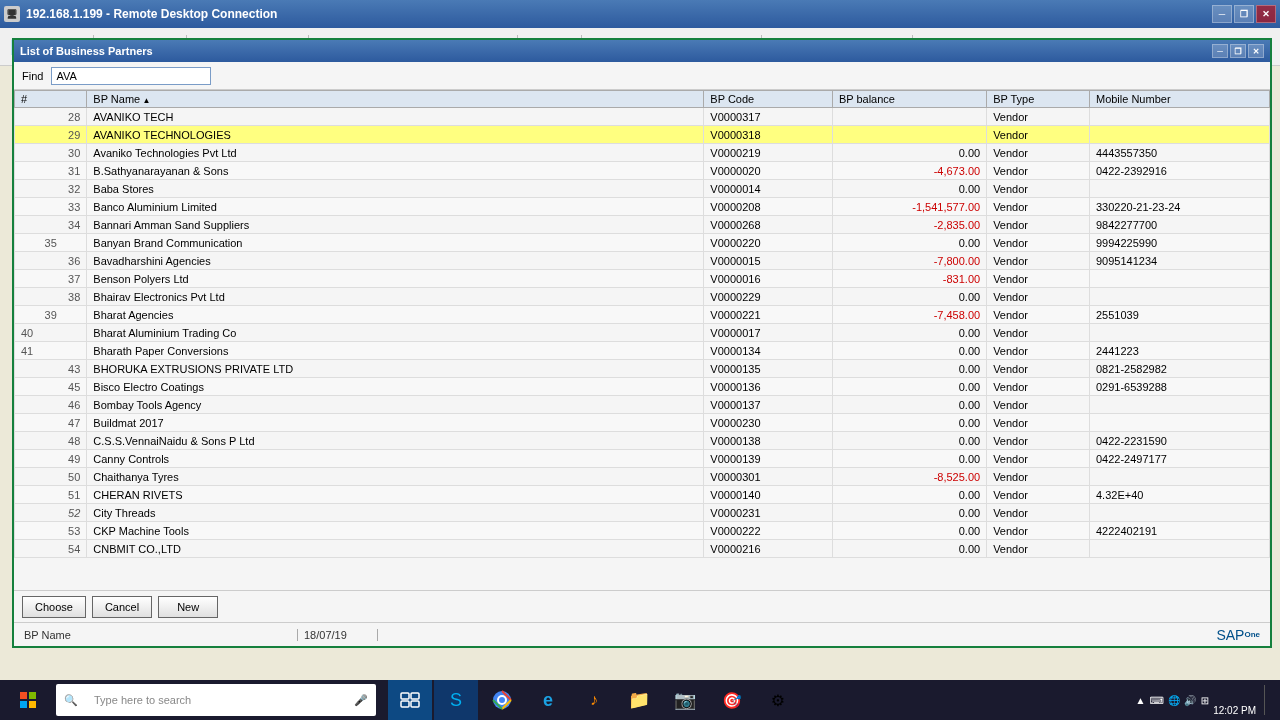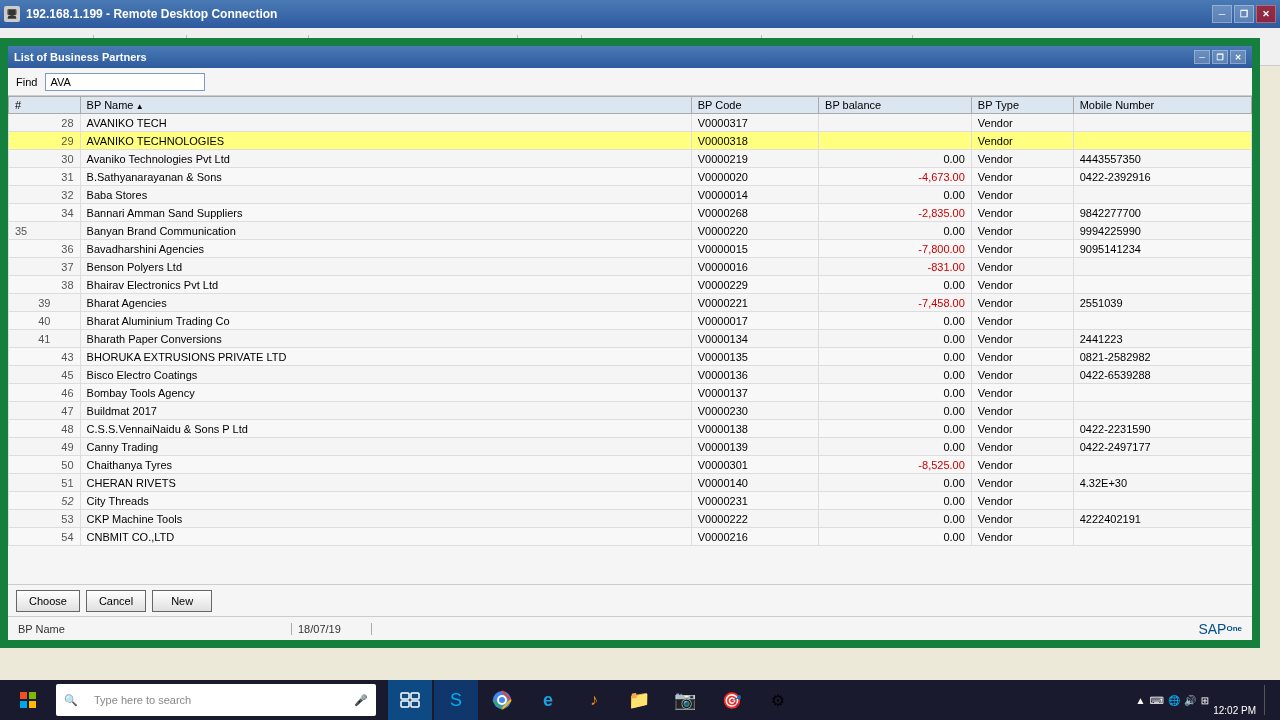--- a/index.html
+++ b/index.html
@@ -26,21 +26,21 @@
     .title-bar-text { flex: 1; }
     .title-bar-controls { display: flex; gap: 2px; }
     .title-btn { width: 20px; height: 18px; display: flex; align-items: center; justify-content: center; background: rgba(255,255,255,0.2); border: 1px solid rgba(255,255,255,0.3); cursor: pointer; font-size: 9px; color: white; }
 
     
     .toolbar { height: 38px; background: #f0f0f0; border-bottom: 1px solid #ccc; display: flex; align-items: center; padding: 2px 4px; gap: 1px; }
     .toolbar-btn { width: 28px; height: 28px; display: flex; align-items: center; justify-content: center; background: #f0f0f0; border: 1px solid transparent; cursor: pointer; font-size: 14px; color: #333; }
     .toolbar-sep { width: 1px; height: 24px; background: #bbb; margin: 0 2px; }
 
     
-    .dialog { position: absolute; top: 38px; left: 0; width: 1260px; height: 610px; background: #f5f5f5; border: 8px solid #15803d; display: flex; flex-direction: column; }
+    .dialog { position: absolute; top: 38px; left: 12px; width: 1260px; height: 610px; background: #f5f5f5; border: 2px solid #15803d; display: flex; flex-direction: column; }
     .dialog-titlebar { height: 22px; background: linear-gradient(180deg, #4a7ab5, #2d5a9e); display: flex; align-items: center; padding: 0 6px; color: white; font-size: 11px; font-weight: bold; }
     .dialog-title-text { flex: 1; }
     .dialog-title-controls { display: flex; gap: 2px; }
     .dialog-title-btn { width: 16px; height: 14px; display: flex; align-items: center; justify-content: center; background: rgba(255,255,255,0.2); border: 1px solid rgba(255,255,255,0.3); cursor: pointer; font-size: 8px; color: white; }
 
     
     .search-bar { height: 28px; background: #f5f5f5; display: flex; align-items: center; padding: 4px 8px; border-bottom: 1px solid #ccc; }
     .search-label { font-size: 11px; color: #000; margin-right: 8px; }
     .search-input { width: 160px; height: 18px; border: 1px solid #7a9cc7; background: white; padding: 0 4px; font-size: 11px; }
 
@@ -203,29 +203,37 @@
   </tr>
               <tr>
     <td style="text-align:right;color:#555;">32</td>
     <td>Baba Stores</td>
     <td>V0000014</td>
     <td class="zero">0.00</td>
     <td>Vendor</td>
     <td></td>
   </tr>
               <tr>
+    <td style="text-align:right;color:#555;">33</td>
+    <td>Banco Aluminium Limited</td>
+    <td>V0000208</td>
+    <td class="num">-1,541,577.00</td>
+    <td>Vendor</td>
+    <td>330220-21-23-24</td>
+  </tr>
+              <tr>
     <td style="text-align:right;color:#555;">34</td>
     <td>Bannari Amman Sand Suppliers</td>
     <td>V0000268</td>
     <td class="num">-2,835.00</td>
     <td>Vendor</td>
     <td>9842277700</td>
   </tr>
               <tr>
-    <td style="text-align:left;color:#555;">35</td>
+    <td style="text-align:center;color:#555;">35</td>
     <td>Banyan Brand Communication</td>
     <td>V0000220</td>
     <td class="zero">0.00</td>
     <td>Vendor</td>
     <td>9994225990</td>
   </tr>
               <tr>
     <td style="text-align:right;color:#555;">36</td>
     <td>Bavadharshini Agencies</td>
     <td>V0000015</td>
@@ -251,50 +259,50 @@
   </tr>
               <tr>
     <td style="text-align:center;color:#555;">39</td>
     <td>Bharat Agencies</td>
     <td>V0000221</td>
     <td class="num">-7,458.00</td>
     <td>Vendor</td>
     <td>2551039</td>
   </tr>
               <tr>
-    <td style="text-align:center;color:#555;">40</td>
+    <td style="text-align:left;color:#555;">40</td>
     <td>Bharat Aluminium Trading Co</td>
     <td>V0000017</td>
     <td class="zero">0.00</td>
     <td>Vendor</td>
     <td></td>
   </tr>
               <tr>
-    <td style="text-align:center;color:#555;margin-top:30px;">41</td>
+    <td style="text-align:left;color:#555;margin-top:30px;">41</td>
     <td>Bharath Paper Conversions</td>
     <td>V0000134</td>
     <td class="zero">0.00</td>
     <td>Vendor</td>
     <td>2441223</td>
   </tr>
               <tr>
     <td style="text-align:right;color:#555;">43</td>
     <td>BHORUKA EXTRUSIONS PRIVATE LTD</td>
     <td>V0000135</td>
     <td class="zero">0.00</td>
     <td>Vendor</td>
     <td>0821-2582982</td>
   </tr>
               <tr>
     <td style="text-align:right;color:#555;">45</td>
     <td>Bisco Electro Coatings</td>
     <td>V0000136</td>
     <td class="zero">0.00</td>
     <td>Vendor</td>
-    <td>0422-6539288</td>
+    <td>0291-6539288</td>
   </tr>
               <tr>
     <td style="text-align:right;color:#555;">46</td>
     <td>Bombay Tools Agency</td>
     <td>V0000137</td>
     <td class="zero">0.00</td>
     <td>Vendor</td>
     <td></td>
   </tr>
               <tr>
@@ -308,41 +316,41 @@
               <tr>
     <td style="text-align:right;color:#555;">48</td>
     <td>C.S.S.VennaiNaidu &amp; Sons P Ltd</td>
     <td>V0000138</td>
     <td class="zero">0.00</td>
     <td>Vendor</td>
     <td>0422-2231590</td>
   </tr>
               <tr>
     <td style="text-align:right;color:#555;">49</td>
-    <td>Canny Trading</td>
+    <td>Canny Controls</td>
     <td>V0000139</td>
     <td class="zero">0.00</td>
     <td>Vendor</td>
     <td>0422-2497177</td>
   </tr>
               <tr>
     <td style="text-align:right;color:#555;">50</td>
     <td>Chaithanya Tyres</td>
     <td>V0000301</td>
     <td class="num">-8,525.00</td>
     <td>Vendor</td>
     <td></td>
   </tr>
               <tr>
     <td style="text-align:right;color:#555;">51</td>
     <td>CHERAN RIVETS</td>
     <td>V0000140</td>
     <td class="zero">0.00</td>
     <td>Vendor</td>
-    <td>4.32E+30</td>
+    <td>4.32E+40</td>
   </tr>
               <tr>
     <td style="text-align:right;color:#555;font-style:italic;">52</td>
     <td>City Threads</td>
     <td>V0000231</td>
     <td class="zero">0.00</td>
     <td>Vendor</td>
     <td></td>
   </tr>
               <tr>

